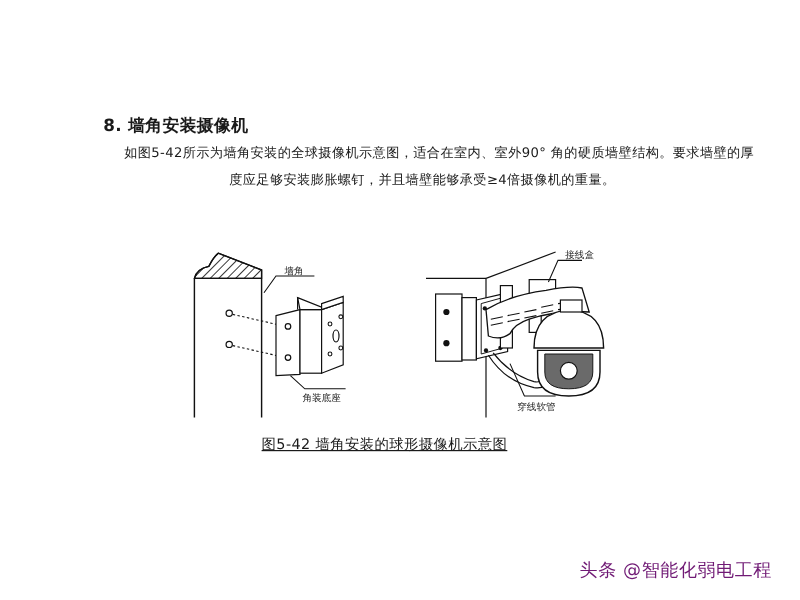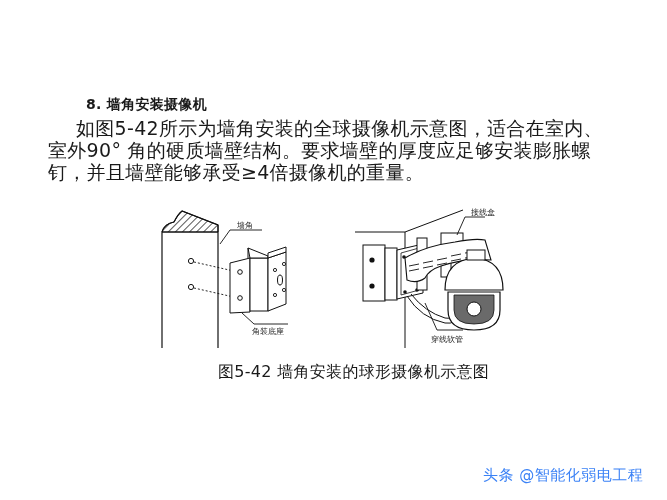--- a/index.html
+++ b/index.html
@@ -4,27 +4,27 @@
   <style>
     html, body { margin: 0; padding: 0; }
     body {
       width: 667px; height: 500px; background: #ffffff; position: relative; overflow: hidden;
       font-family: "DejaVu Sans", "Liberation Sans", sans-serif; color: #1a1a1a;
     }
     .heading {
       position: absolute; left: 86px; top: 96px; font-size: 14px; font-weight: bold; letter-spacing: 0.3px;
     }
     .para {
-      position: absolute; left: 48px; top: 117px; width: 560px; font-size: 19px; line-height: 22px;
-      text-indent: 28px; letter-spacing: 0.3px;
+      position: absolute; left: 72px; top: 117px; width: 560px; font-size: 11px; line-height: 22px;
+      text-indent: 28px; letter-spacing: 0.3px; text-align: center;
     }
     .fig { position: absolute; }
-    .caption { position: absolute; left: 218px; top: 362px; font-size: 16px; letter-spacing: 0.3px; }
+    .caption { position: absolute; left: 218px; top: 362px; font-size: 12px; letter-spacing: 0.3px; text-decoration: underline; }
     .watermark {
-      position: absolute; left: 483px; top: 466px; font-size: 15px; color: #3b82f6; letter-spacing: 0.5px;
+      position: absolute; left: 483px; top: 466px; font-size: 15px; color: #701a75; letter-spacing: 0.5px;
       text-shadow: 0 0 1px #fff;
     }
     .lbl { font-size: 8px; fill: #222; font-family: "DejaVu Sans", sans-serif; }
   </style>
 </head>
 <body>
 
 <div class="heading">8. 墙角安装摄像机</div>
 <div class="para">如图5-42所示为墙角安装的全球摄像机示意图，适合在室内、室外90° 角的硬质墙壁结构。要求墙壁的厚度应足够安装膨胀螺钉，并且墙壁能够承受≥4倍摄像机的重量。</div>
 

